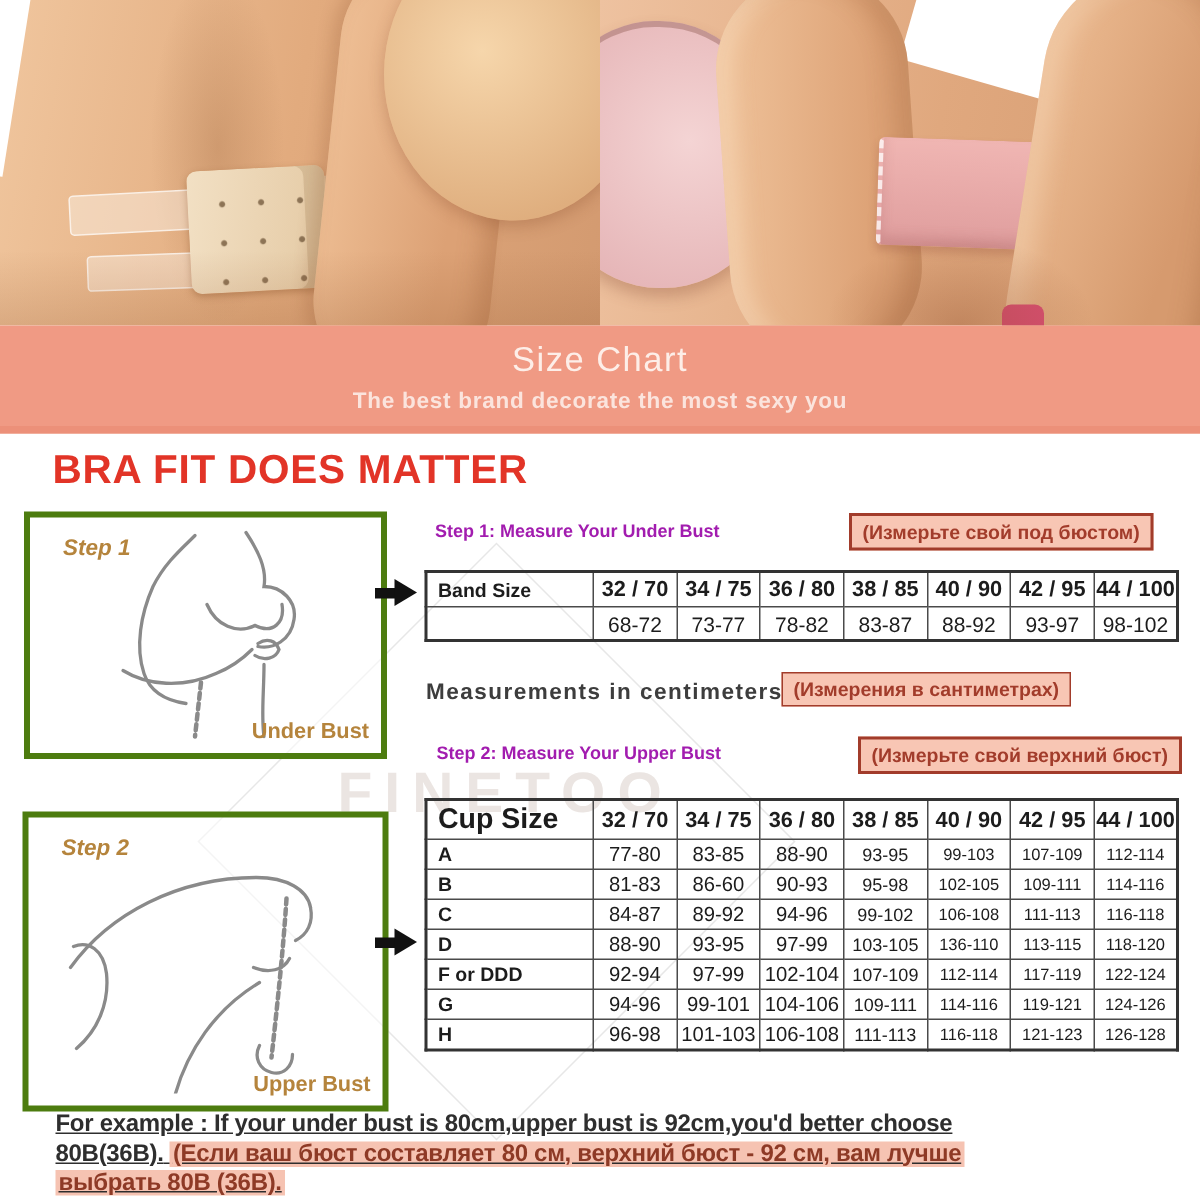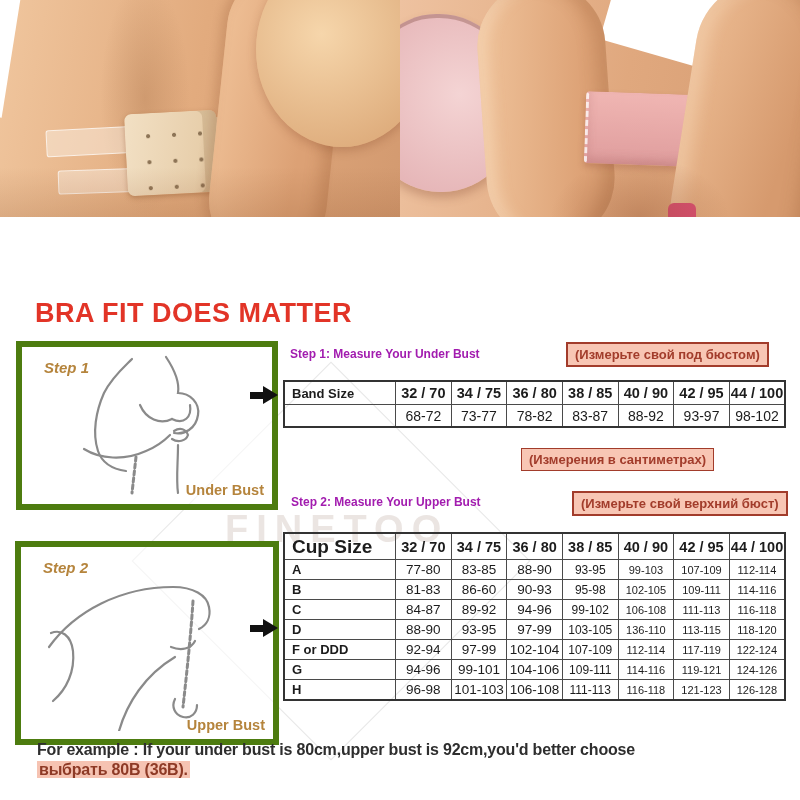--- a/index.html
+++ b/index.html
@@ -74,21 +74,21 @@
   .t2{left:291px;top:495px;}
   .units-en{position:absolute;left:284px;top:453px;font-size:15px;font-weight:bold;
             letter-spacing:1px;color:#3d3d3d;white-space:nowrap;}
   .ru-box{position:absolute;background:var(--ru_bg,#f8c6b4);border:2px solid var(--ru_text,#a23c2b);
           color:var(--ru_text,#a23c2b);font-size:13px;font-weight:bold;padding:3px 7px;white-space:nowrap;}
   .ru1{left:566px;top:342px;}
   .units-ru{left:521px;top:448px;border-width:1.5px;text-align:right;}
   .ru2{left:572px;top:491px;}
 
   
-  .fig{position:absolute;border:6px solid #4d7c0f;background:rgba(255,255,255,.55);padding-left:16px;}
+  .fig{position:absolute;border:4px solid #4d7c0f;background:rgba(255,255,255,.55);}
   .fig1{left:16px;top:341px;width:234px;height:157px;}
   .fig2{left:15px;top:541px;width:236px;height:192px;}
   .step-label{position:absolute;left:22px;top:12px;font-size:15px;font-weight:bold;font-style:italic;
               color:var(--caption_brown,#b5843c);}
   .fig-caption{position:absolute;right:8px;bottom:6px;font-size:14.5px;font-weight:bold;
                color:var(--caption_brown,#b5843c);}
   .fig svg{position:absolute;left:6px;top:8px;}
   .fig path{fill:none;stroke:#8a8a8a;stroke-width:2.2;stroke-linecap:round;}
   .fig path.tape{stroke-dasharray:4 3;stroke-width:3;}
 
@@ -113,21 +113,21 @@
   .cup-table{top:532px;}
   .cup-table th{font-size:14.5px;height:25px;}
   .cup-table th:first-child{font-size:19px;}
   .cup-table td{font-size:13.5px;height:19px;}
   .cup-table td:first-child{font-size:13px;}
   .cup-table td:nth-child(5){font-size:12px;}
   .cup-table td:nth-child(n+6){font-size:11px;}
 
   
   .example{position:absolute;left:37px;top:740px;width:748px;font-size:16px;font-weight:bold;
-           color:#2e2e2e;line-height:19.5px;letter-spacing:-0.2px;}
+           color:#2e2e2e;line-height:19.5px;letter-spacing:-0.2px;text-decoration:underline;}
   .hl{background:var(--highlight_bg,#f6c3b2);color:var(--highlight_text,#8e3a26);padding:0 2px;}
 </style>
 </head>
 <body>
 
 <div class="canvas">
 
   <div class="photos">
     <div class="photo photo-left">
       <div class="pl-corner"></div>
@@ -144,20 +144,24 @@
       <div class="pr-white"></div>
       <div class="pr-cup"></div>
       <div class="pr-armL"></div>
       <div class="pr-band"></div>
       <div class="pr-armR"></div>
       <div class="pr-sliver"></div>
       <div class="pr-shade"></div>
     </div>
   </div>
 
+  <div class="banner">
+    <div class="banner-title">Size Chart</div>
+    <div class="banner-subtitle">The best brand decorate the most sexy you</div>
+  </div>
 
   <div class="watermark-diamond"></div>
   <div class="watermark-text">FINETOO</div>
 
   <h1 class="heading">BRA FIT DOES MATTER</h1>
 
   <div class="fig fig1">
     <svg width="222" height="140" viewBox="0 0 222 140">
       <path d="M104,4 C96,12 84,22 76,38 C68,56 64,78 70,96 C74,108 84,114 98,116"></path>
       <path d="M138,2 C146,14 152,26 150,38 C162,38 172,48 170,60 C168,74 156,80 146,78"></path>
@@ -195,20 +199,21 @@
           <td>73-77</td>
           <td>78-82</td>
           <td>83-87</td>
           <td>88-92</td>
           <td>93-97</td>
           <td>98-102</td>
         </tr>
       </tbody>
     </table>
 
+  <div class="units-en">Measurements in centimeters</div>
   <div class="ru-box units-ru">(Измерения в сантиметрах)</div>
 
   <div class="sec-title t2">Step 2:  Measure Your Upper Bust</div>
   <div class="ru-box ru2">(Измерьте свой верхний бюст)</div>
   <table class="dtable cup-table">
       <thead>
         <tr>
           <th>Cup Size</th>
           <th>32 / 70</th>
           <th>34 / 75</th>
@@ -303,16 +308,17 @@
       <path d="M92,176 C100,148 118,120 148,102"></path>
       <path d="M144,92 C154,96 164,94 168,86"></path>
     </svg>
     <span class="step-label">Step 2</span>
     <span class="fig-caption">Upper Bust</span>
   </div>
   <span class="arrow arrow2"></span>
 
   <div class="example">
     <div>For example : If your under bust is 80cm,upper bust is 92cm,you'd better choose</div>
+    <div><span>80B(36B).</span> <span class="hl">(Если ваш бюст составляет 80 см, верхний бюст - 92 см, вам лучше</span></div>
     <div><span class="hl">выбрать 80B (36B).</span></div>
   </div>
 
 </div>
 
 </body></html>

